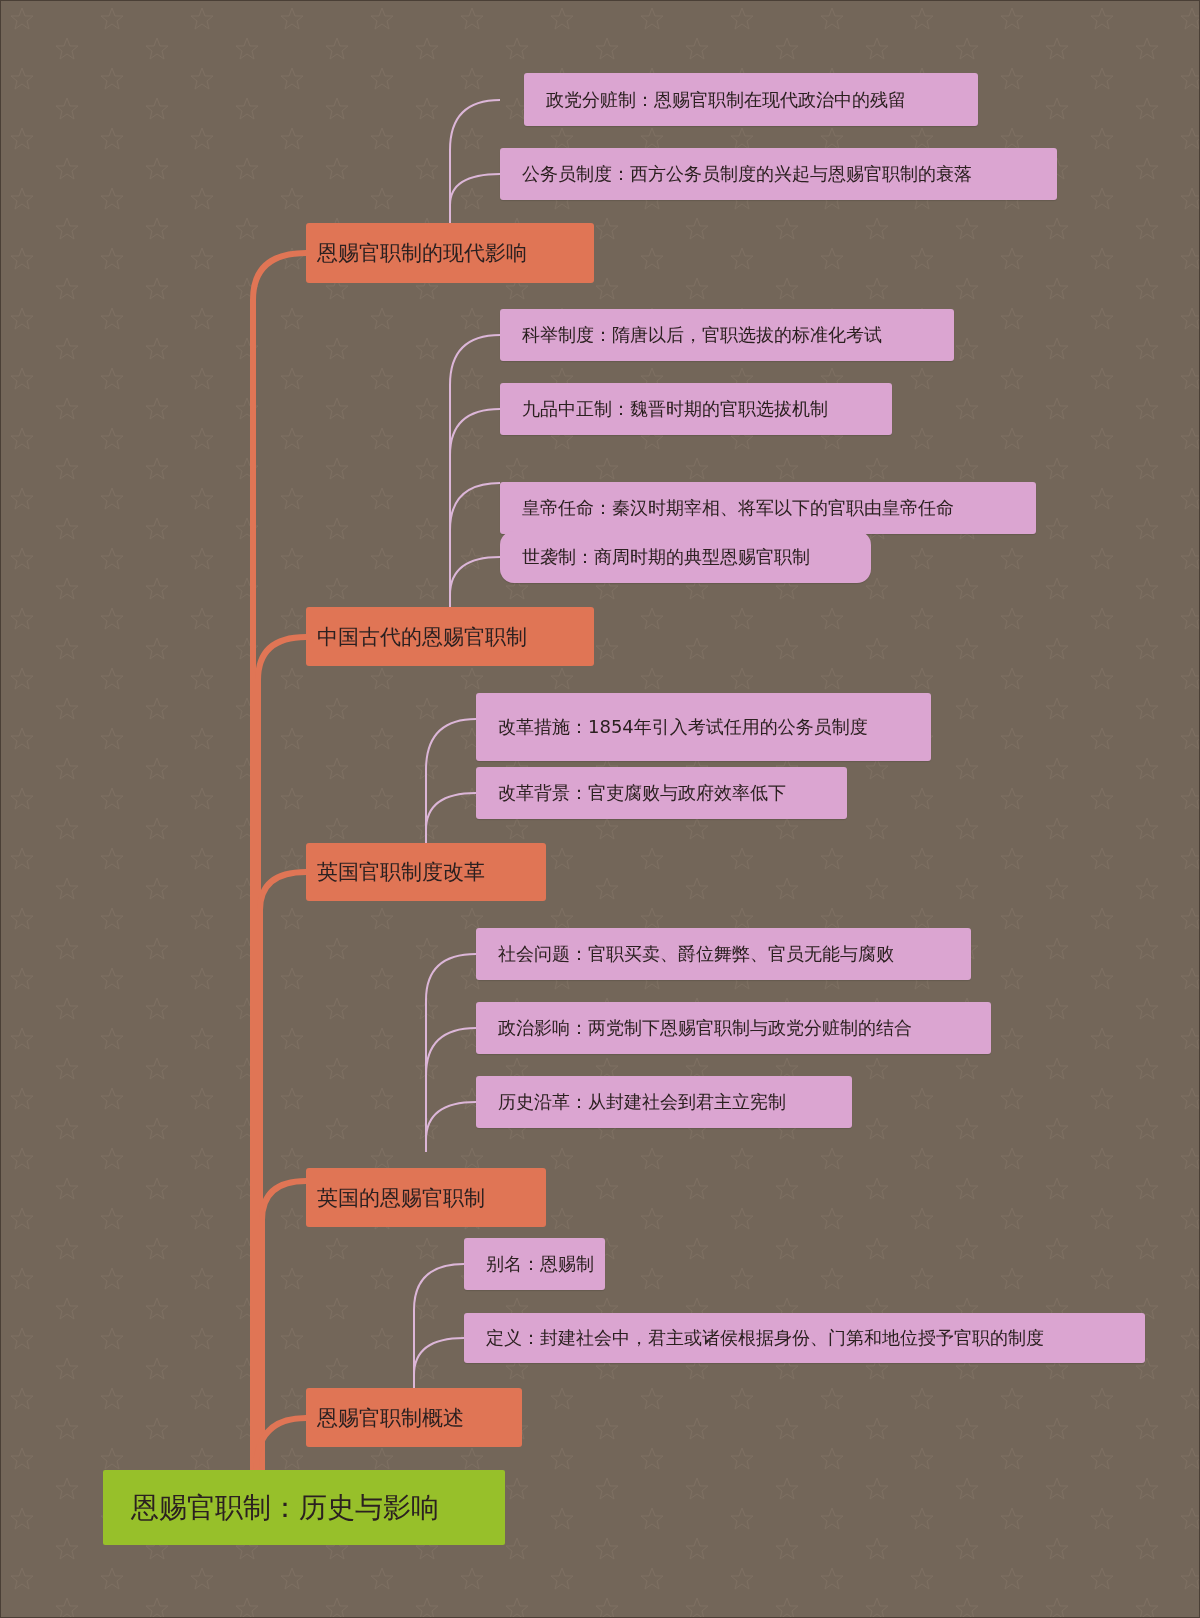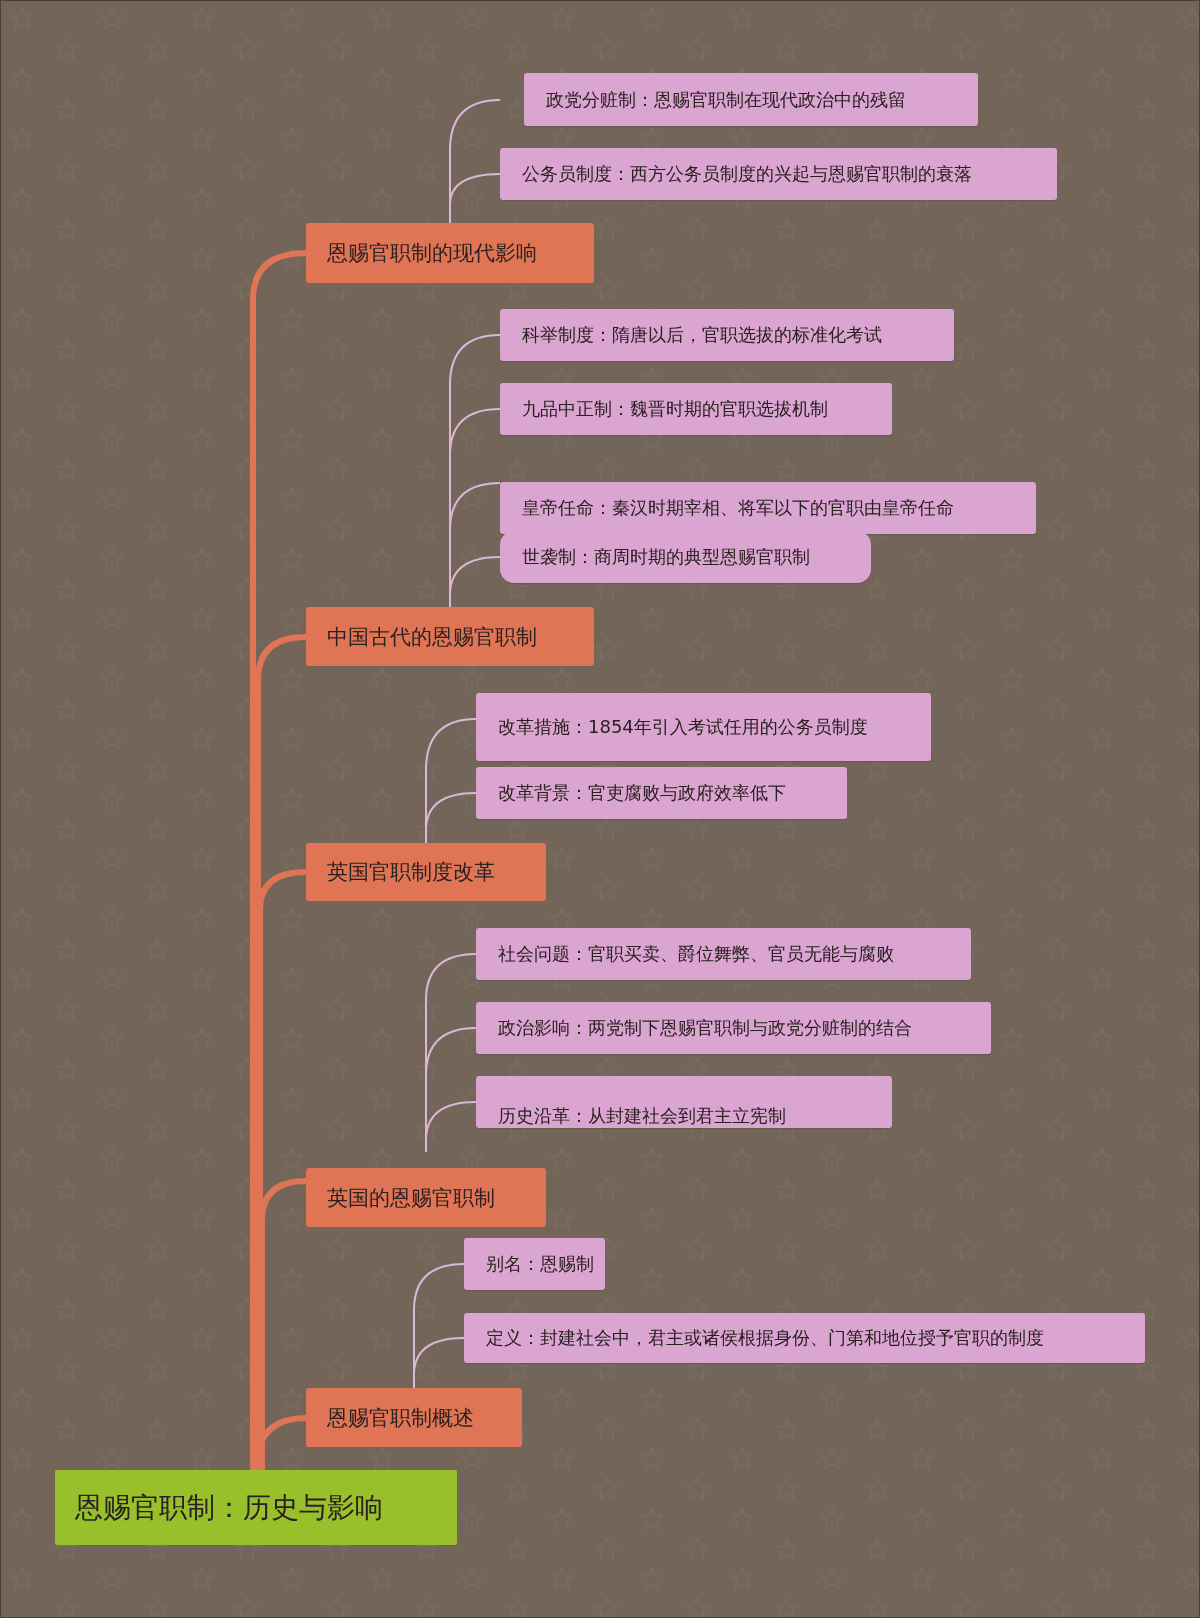--- a/index.html
+++ b/index.html
@@ -16,25 +16,26 @@
     position: absolute; left: 0; top: 0; width: 1200px; height: 1618px;
     pointer-events: none;
   }
   svg.edges { position: absolute; left: 0; top: 0; }
   .node {
     position: absolute; box-sizing: border-box;
     display: flex; align-items: center; white-space: nowrap;
     color: #2b2020; border-radius: 3px;
   }
   .root {
-    background: #97c02a; font-size: 28px; padding-left: 20px;
+    background: #97c02a; font-size: 28px; padding-left: 28px;
     border-radius: 2px;
+    margin-left: 48px;
   }
   .branch {
-    background: #e07555; font-size: 21px; padding-left: 21px;
+    background: #e07555; font-size: 21px; padding-left: 11px;
   }
   .leaf {
     background: #dba5d1; font-size: 18px; padding-left: 22px;
     box-shadow: 0 1px 1px rgba(0,0,0,0.12);
   }
 </style>
 </head>
 <body>
 
 <svg class="stars" width="1200" height="1618">
@@ -120,21 +121,21 @@
 
 <div class="node branch" style="left:306px; top:1152px; width:240px; height:59px;margin-top:16px;">
   <span>英国的恩赐官职制</span>
 </div>
 <div class="node leaf" style="left:476px; top:928px; width:495px; height:52px;">
   <span>社会问题：官职买卖、爵位舞弊、官员无能与腐败</span>
 </div>
 <div class="node leaf" style="left:476px; top:1002px; width:515px; height:52px;">
   <span>政治影响：两党制下恩赐官职制与政党分赃制的结合</span>
 </div>
-<div class="node leaf" style="left:476px; top:1076px; width:416px; height:52px;align-items:flex-end;">
+<div class="node leaf" style="left:476px; top:1076px; width:376px; height:52px;">
   <span>历史沿革：从封建社会到君主立宪制</span>
 </div>
 
 <div class="node branch" style="left:306px; top:1388px; width:216px; height:59px;">
   <span>恩赐官职制概述</span>
 </div>
 <div class="node leaf" style="left:464px; top:1238px; width:141px; height:52px;">
   <span>别名：恩赐制</span>
 </div>
 <div class="node leaf" style="left:464px; top:1313px; width:681px; height:50px;">

